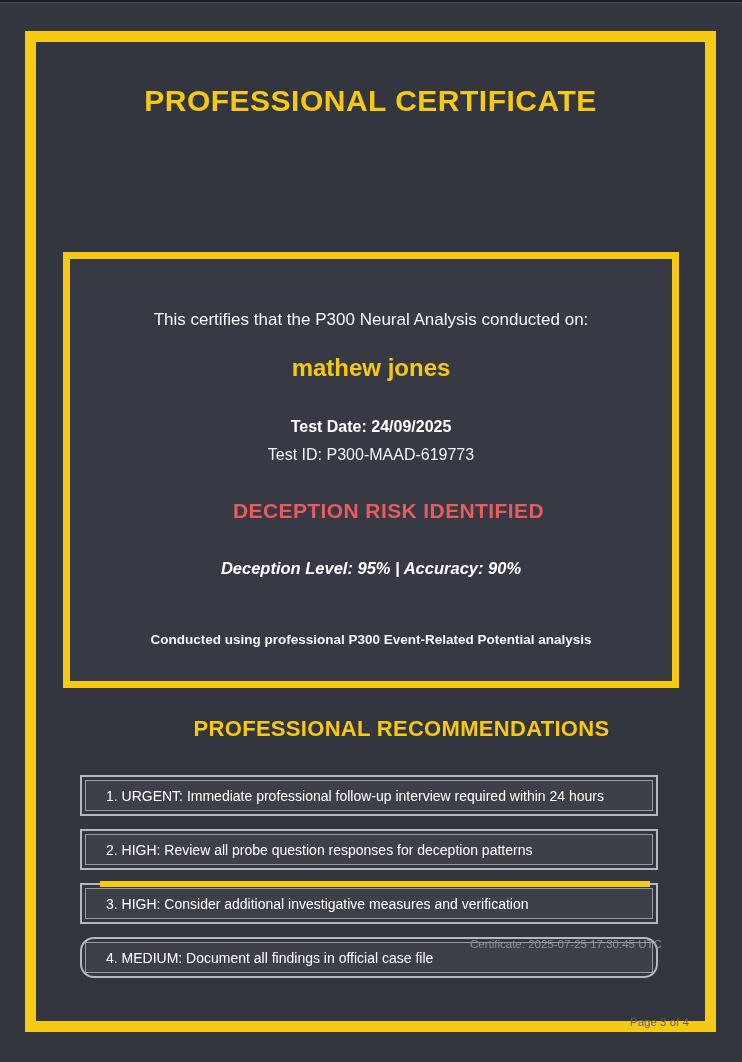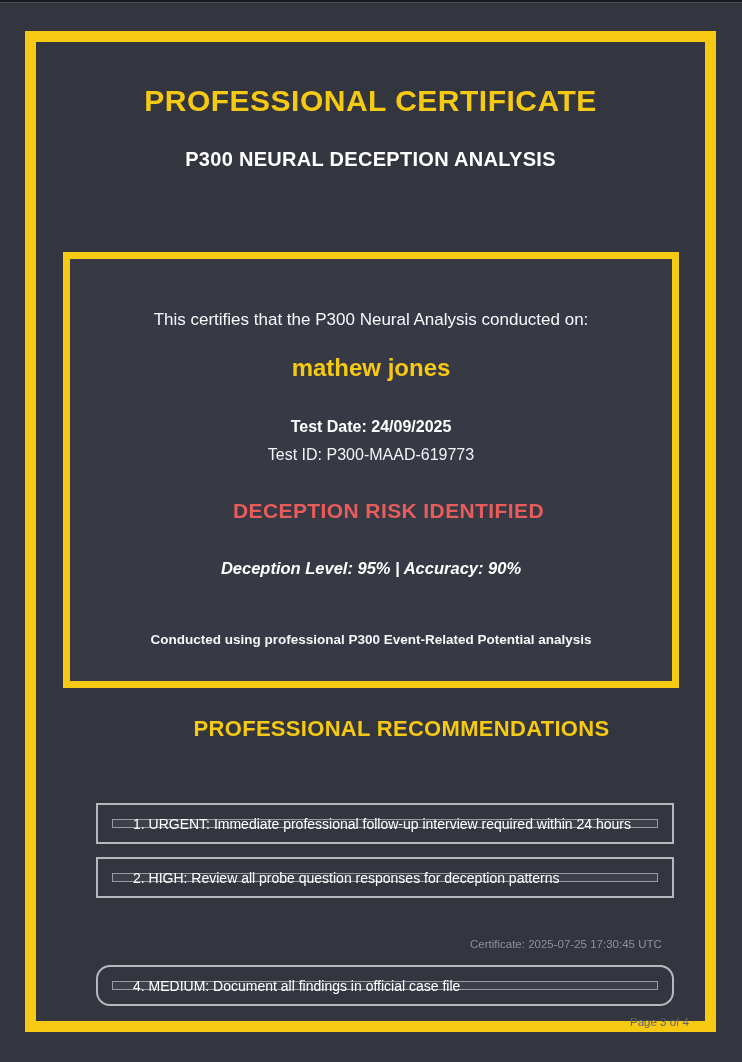--- a/index.html
+++ b/index.html
@@ -52,22 +52,22 @@
     padding-left:35px;
   }
   .cert-metrics{top:300px;color:var(--text);font-size:16.5px;font-weight:bold;font-style:italic;}
   .cert-note{top:373px;color:#f5f6f8;font-size:13.5px;font-weight:bold;}
   .rec-heading{
     top:674px;color:var(--accent);font-size:22px;font-weight:bold;
     letter-spacing:0.3px;
     margin-left:31px;
   }
   .rec-box{
-    position:absolute;left:60px;width:578px;height:41px;
-    border:2px solid var(--box_border);padding:14px;background:var(--bg);margin-top:28px;
+    position:absolute;left:44px;width:578px;height:41px;
+    border:2px solid var(--box_border);padding:3px;background:var(--bg);
   }
   .rec-box-inner{
     position:relative;width:100%;height:100%;
     border:1px solid var(--box_border_inner);background:var(--box_fill);
     display:flex;align-items:center;padding-left:20px;
     color:var(--text);font-size:14px;white-space:nowrap;
   }
   .rec-1{top:733px;}
   .rec-2{top:787px;}
   .rec-3{top:841px;}
@@ -88,21 +88,20 @@
 </head>
 <body>
 
 <div class="page">
   <div class="top-strip"></div>
 
   <div class="frame">
 
     <div class="line title">PROFESSIONAL CERTIFICATE</div>
 
-    <div class="line subtitle">P300 NEURAL DECEPTION ANALYSIS</div>
 
     <div class="cert-box">
       <div class="line cert-intro">This certifies that the P300 Neural Analysis conducted on:</div>
       <div class="line cert-name">mathew jones</div>
       <div class="line cert-date">Test Date: 24/09/2025</div>
       <div class="line cert-id">Test ID: P300-MAAD-619773</div>
       <div class="line cert-verdict">DECEPTION RISK IDENTIFIED</div>
       <div class="line cert-metrics">Deception Level: 95% | Accuracy: 90%</div>
       <div class="line cert-note">Conducted using professional P300 Event-Related Potential analysis</div>
     </div>
@@ -110,20 +109,24 @@
     <div class="line rec-heading">PROFESSIONAL RECOMMENDATIONS</div>
 
     <div class="rec-box rec-1">
       <div class="rec-box-inner">1. URGENT: Immediate professional follow-up interview required within 24 hours</div>
     </div>
 
     <div class="rec-box rec-2">
       <div class="rec-box-inner">2. HIGH: Review all probe question responses for deception patterns</div>
     </div>
 
+    <div class="rec-box rec-3">
+      <div class="rec-accent-strip"></div>
+      <div class="rec-box-inner">3. HIGH: Consider additional investigative measures and verification</div>
+    </div>
 
     <div class="rec-box rec-4">
       <div class="rec-box-inner">4. MEDIUM: Document all findings in official case file</div>
     </div>
 
     <div class="stamp">Certificate: 2025-07-25 17:30:45 UTC</div>
   </div>
 
   <div class="page-indicator">Page 3 of 4</div>
 </div>

